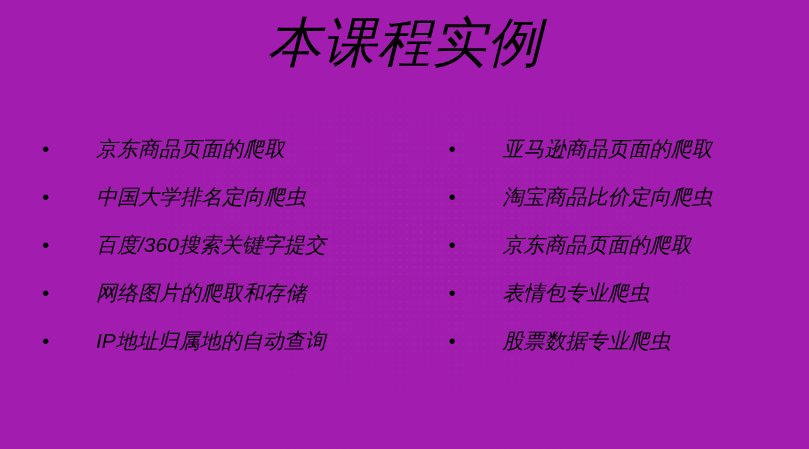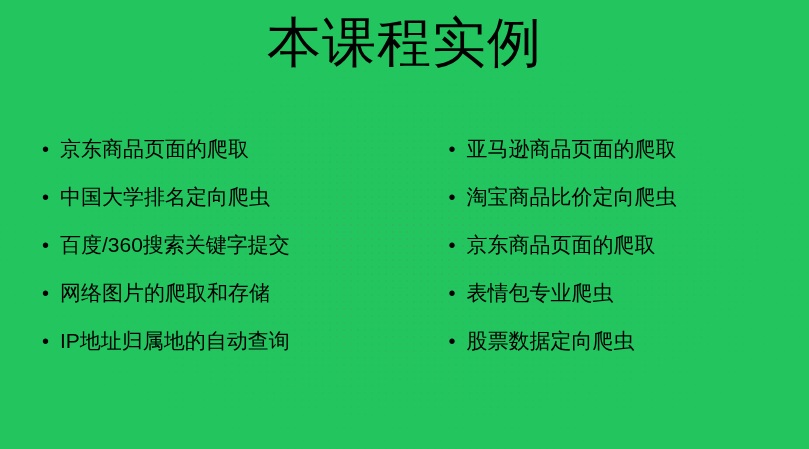--- a/index.html
+++ b/index.html
@@ -10,21 +10,22 @@
     width: 809px;
     height: 449px;
     background: #ffffff;
     font-family: "Liberation Sans", sans-serif;
     overflow: hidden;
     position: relative;
   }
   .slide {
     position: absolute;
     inset: 0;
-    background: #22c55e;
+    background: #a21caf;
+    font-style: italic;
   }
   
   .texture {
     position: absolute;
     inset: 0;
     pointer-events: none;
     opacity: 0.30;
     background-image:
       radial-gradient(circle at 1px 1px, rgba(120,120,120,0.55) 1px, transparent 1.2px);
     background-size: 7px 7px;
@@ -76,20 +77,21 @@
     flex: 0 0 auto;
     width: 18px;
     font-size: 20px;
     line-height: 26px;
     color: #000000;
     text-align: left;
   }
   .btext {
     flex: 1 1 auto;
     white-space: nowrap;
+    margin-left: 36px;
   }
 </style>
 </head>
 <body>
 
 <div class="slide">
 
   <div class="texture"></div>
 
   <div class="title">本课程实例</div>
@@ -134,19 +136,19 @@
         <li>
           <span class="dot">•</span>
           <span class="btext">京东商品页面的爬取</span>
         </li>
         <li>
           <span class="dot">•</span>
           <span class="btext">表情包专业爬虫</span>
         </li>
         <li>
           <span class="dot">•</span>
-          <span class="btext">股票数据定向爬虫</span>
+          <span class="btext">股票数据专业爬虫</span>
         </li>
       </ul>
     </div>
 
   </div>
 </div>
 
 </body></html>

